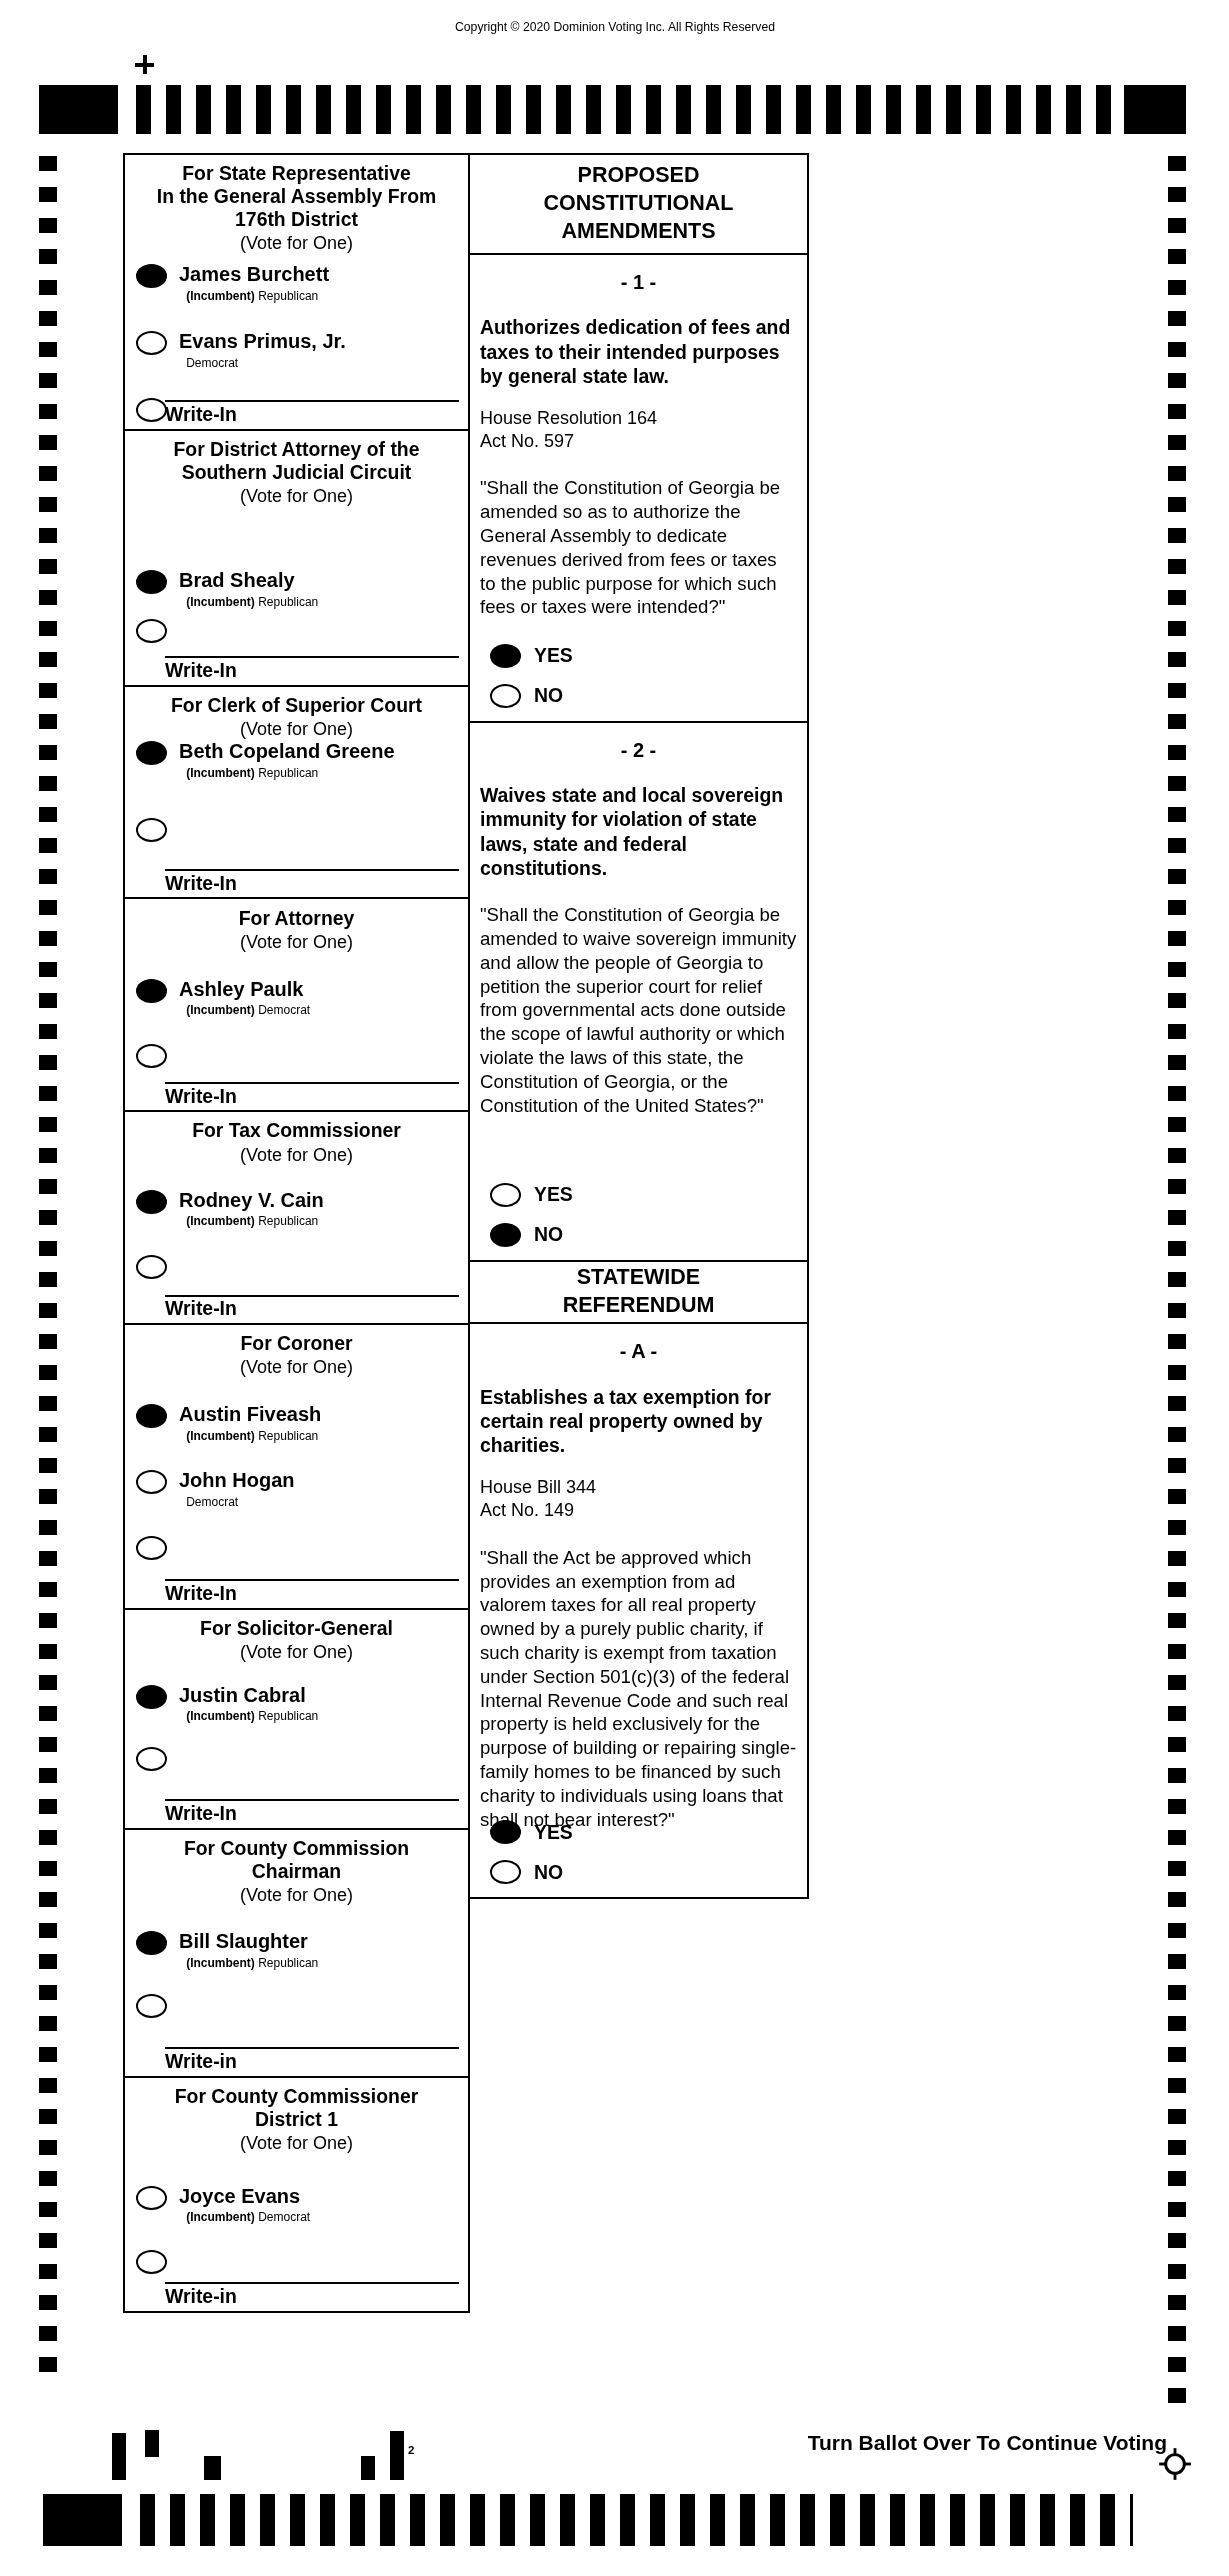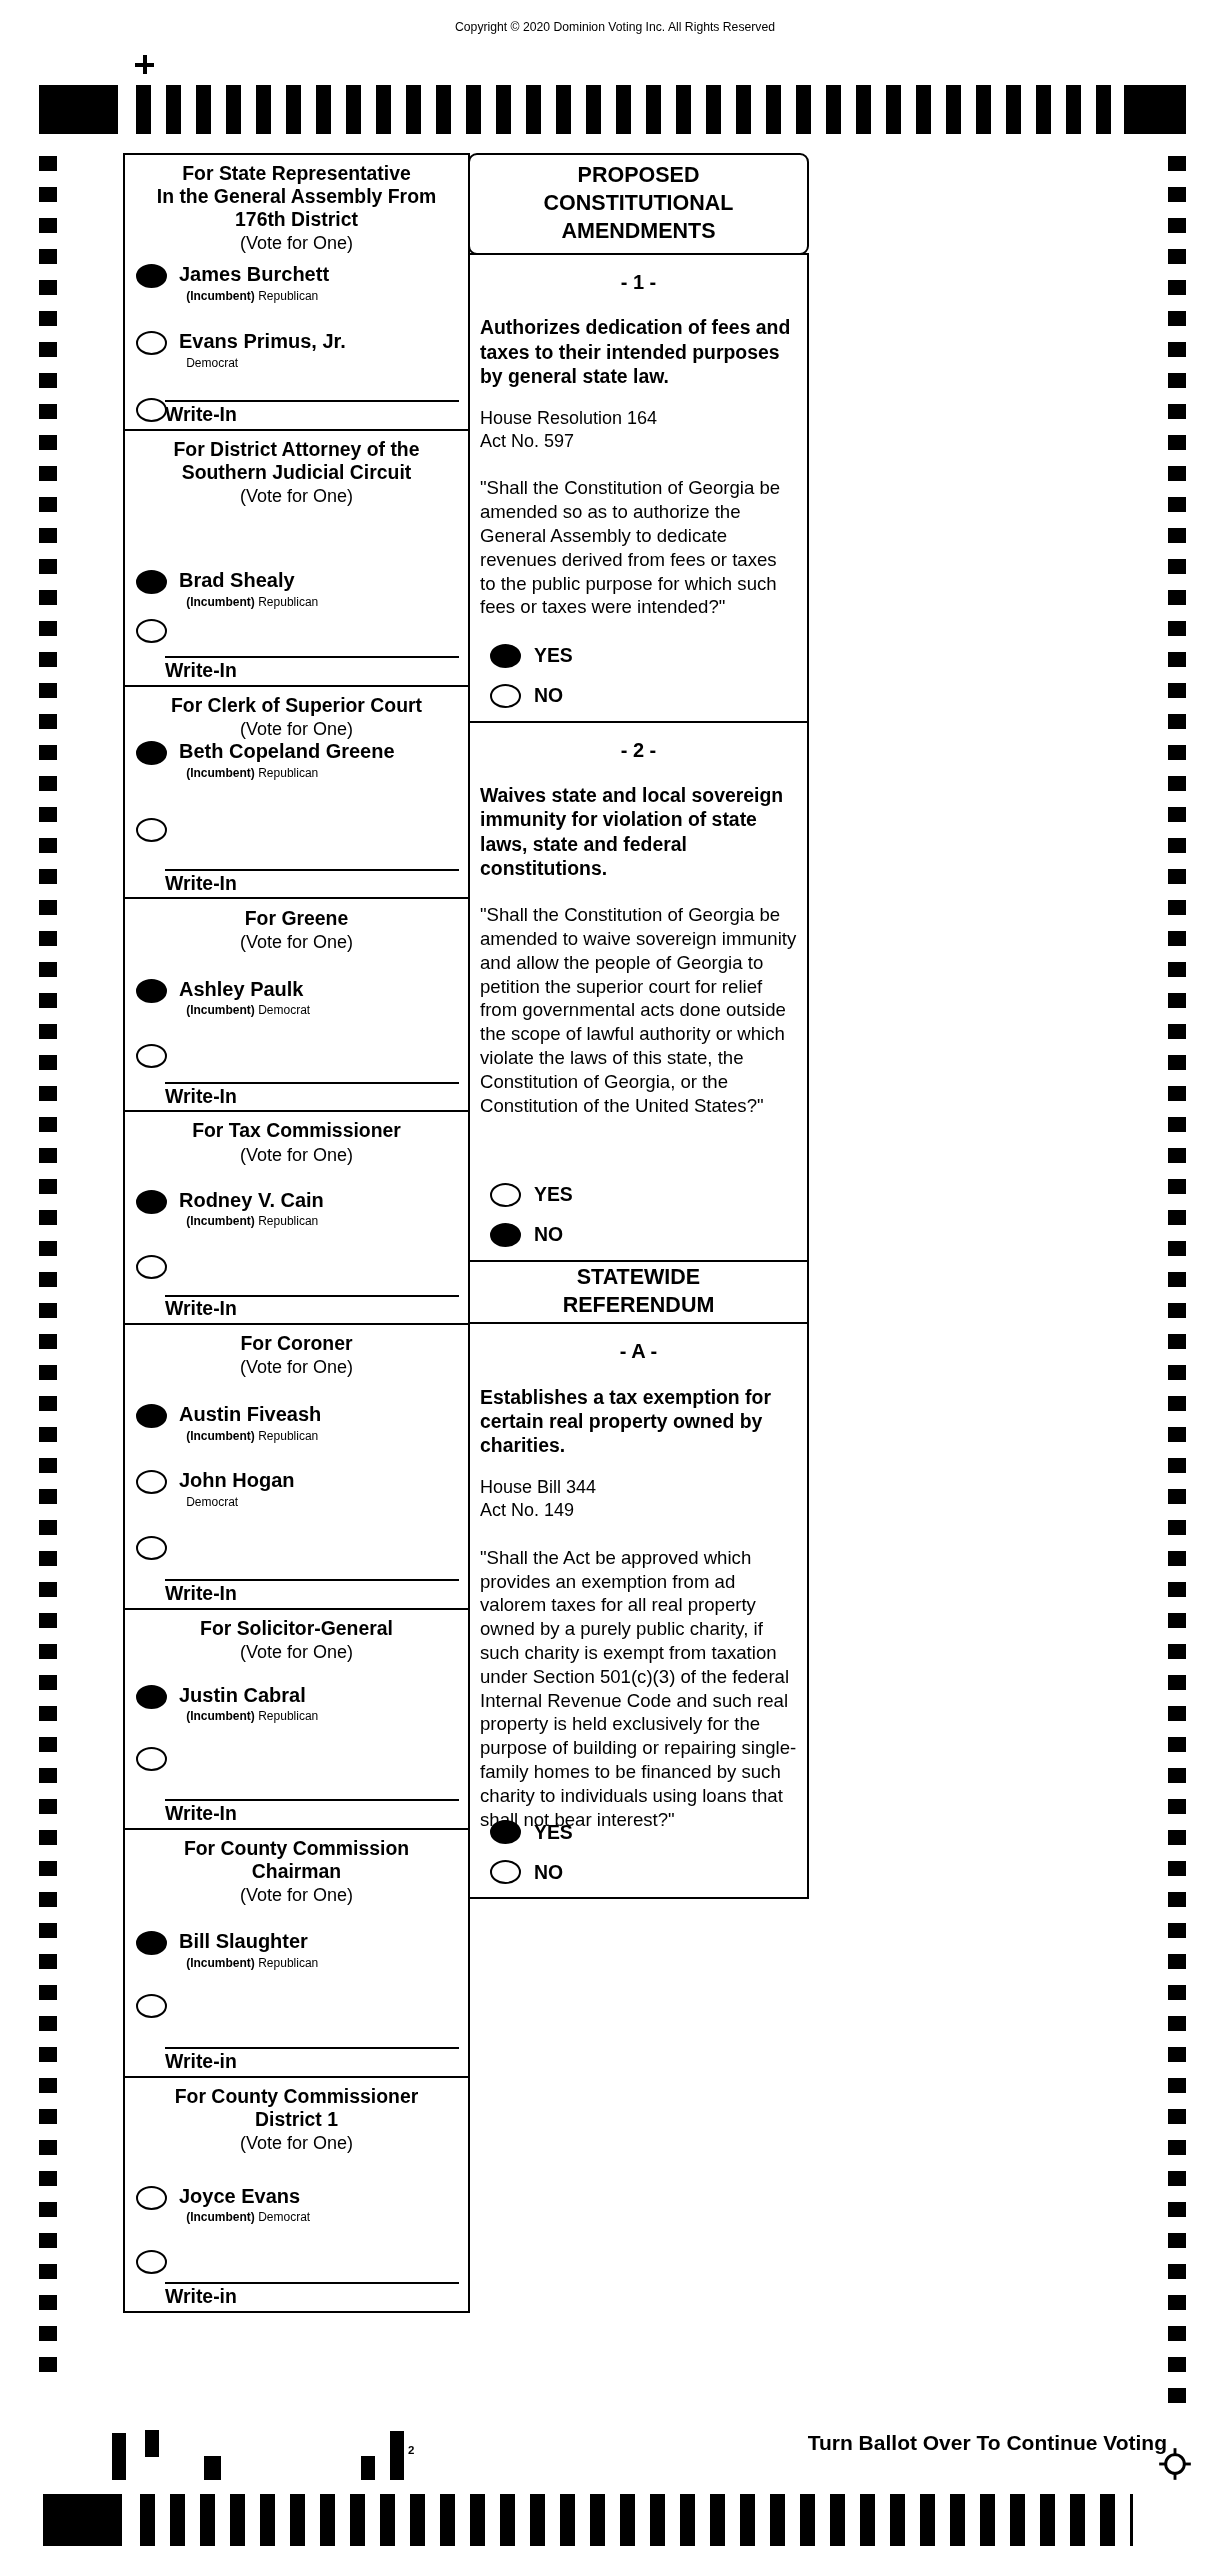--- a/index.html
+++ b/index.html
@@ -165,21 +165,21 @@
             <span class="oval"></span>
           </div>
         </div>
         <div class="writein">
           <div class="wline"></div>
           <div class="wlabel">Write-In</div>
         </div>
       </div>
       <div class="contest" style="height: 215px;">
         <div class="ctitle">
-          <div>For Greene</div>
+          <div>For Attorney</div>
         </div>
         <div class="cinstr">(Vote for One)</div>
         <div class="rows" style="margin-top: 26px; gap: 27px;">
           <div class="row">
             <span class="oval filled"></span>
             <div class="cand">
               <div class="cname">Ashley Paulk</div>
               <div class="cparty"><span class="inc">(Incumbent)</span> <span>Democrat</span></div>
             </div>
           </div>
@@ -306,21 +306,21 @@
             <span class="oval"></span>
           </div>
         </div>
         <div class="writein">
           <div class="wline"></div>
           <div class="wlabel">Write-in</div>
         </div>
       </div>
     </div>
   <div id="right-column" class="abs col">
-      <div class="mhead" style="height: 102px; border-radius: 9px;">
+      <div class="mhead" style="height: 102px;">
         <div>PROPOSED</div>
         <div>CONSTITUTIONAL</div>
         <div>AMENDMENTS</div>
       </div>
       <div class="mbox" style="height: 470px;">
         <div class="mnum">- 1 -</div>
         <div class="msum">Authorizes dedication of fees and taxes to their intended purposes by general state law.</div>
         <div class="mauth">
           <div>House Resolution 164</div>
           <div>Act No. 597</div>

